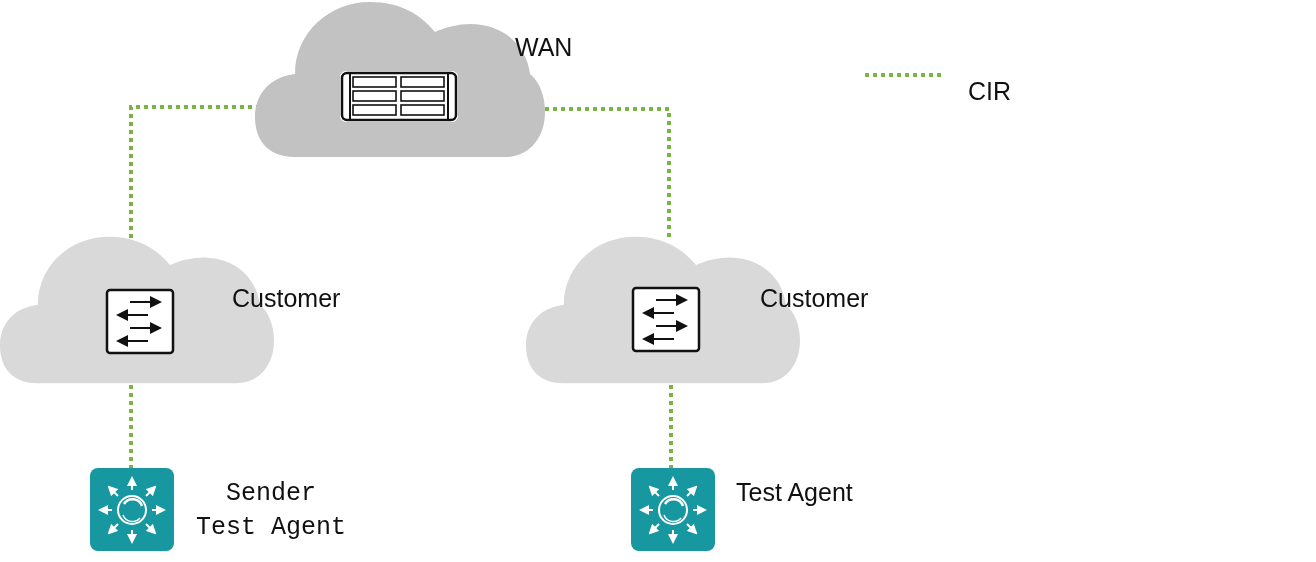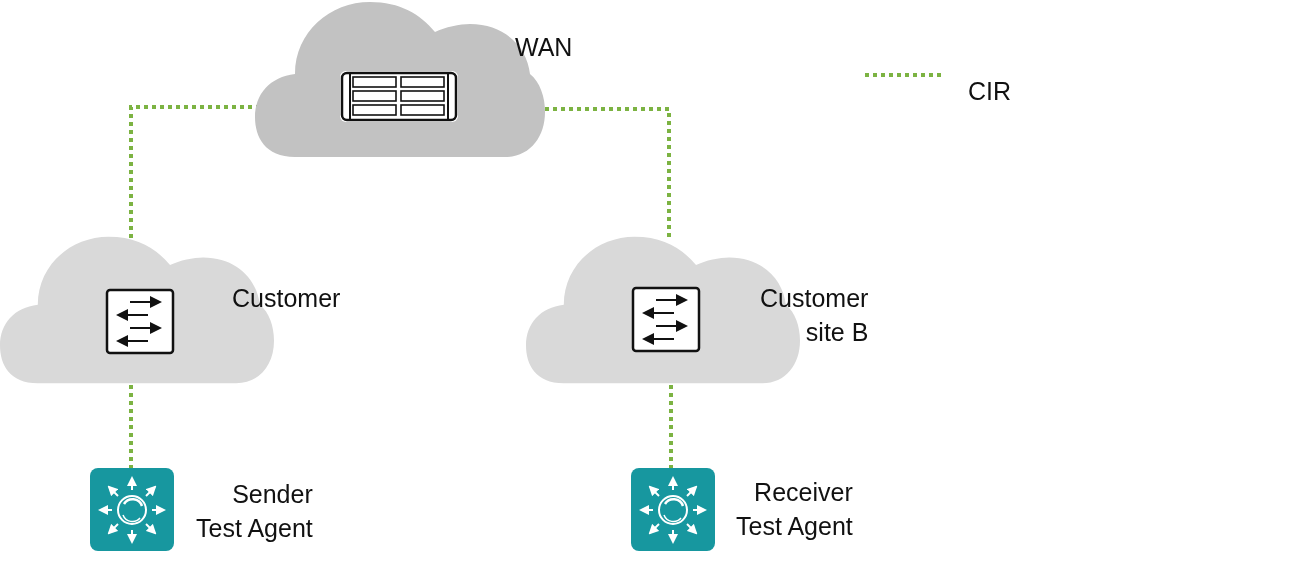--- a/index.html
+++ b/index.html
@@ -1,19 +1,19 @@
 <!DOCTYPE html>
 <html><head>
 <meta charset="utf-8">
 <style>
   html, body { margin: 0; padding: 0; background: #ffffff; }
   body { width: 1316px; height: 562px; position: relative; overflow: hidden;
          font-family: "Liberation Sans", "DejaVu Sans", sans-serif; color: #111; }
   #diagram { position: absolute; left: 0; top: 0; }
-  .label { position: absolute; font-size: 25px; line-height: 34px; text-align: right; white-space: nowrap; color: #111; }
+  .label { position: absolute; font-size: 25px; line-height: 34px; text-align: center; white-space: nowrap; color: #111; }
   .label span { display: block; }
 </style>
 </head>
 <body>
 
 <svg id="diagram" width="1316" height="562" viewBox="0 0 1316 562">
   <defs>
     <symbol id="cloud-shape" viewBox="0 0 290 155">
       <path d="M40 155 C10 155 0 135 0 115 C0 92 15 75 40 72 C40 30 75 0 115 0 C145 0 165 12 180 30 C190 25 205 22 215 22 C250 22 272 45 275 72 C285 80 290 95 290 110 C290 135 275 155 250 155 Z"></path>
     </symbol>
@@ -110,26 +110,24 @@
 </svg>
 
 <div class="label" style="left:515px; top:30px;">WAN</div>
 
 <div class="label" style="left:232px; top:281px;">
   <span>Customer</span>
 </div>
 
 <div class="label" style="left:760px; top:281px;">
   <span>Customer</span>
-  <span>site B</span>
 </div>
 
-<div class="label" style="left:196px; top:477px;">
+<div class="label" style="left:196px; top:477px;font-family:Liberation Mono, monospace;">
   <span>Sender</span>
   <span>Test Agent</span>
 </div>
 
 <div class="label" style="left:736px; top:475px;">
-  <span>Receiver</span>
   <span>Test Agent</span>
 </div>
 
 <div class="label" style="left:968px; top:74px;">CIR</div>
 
 </body></html>

